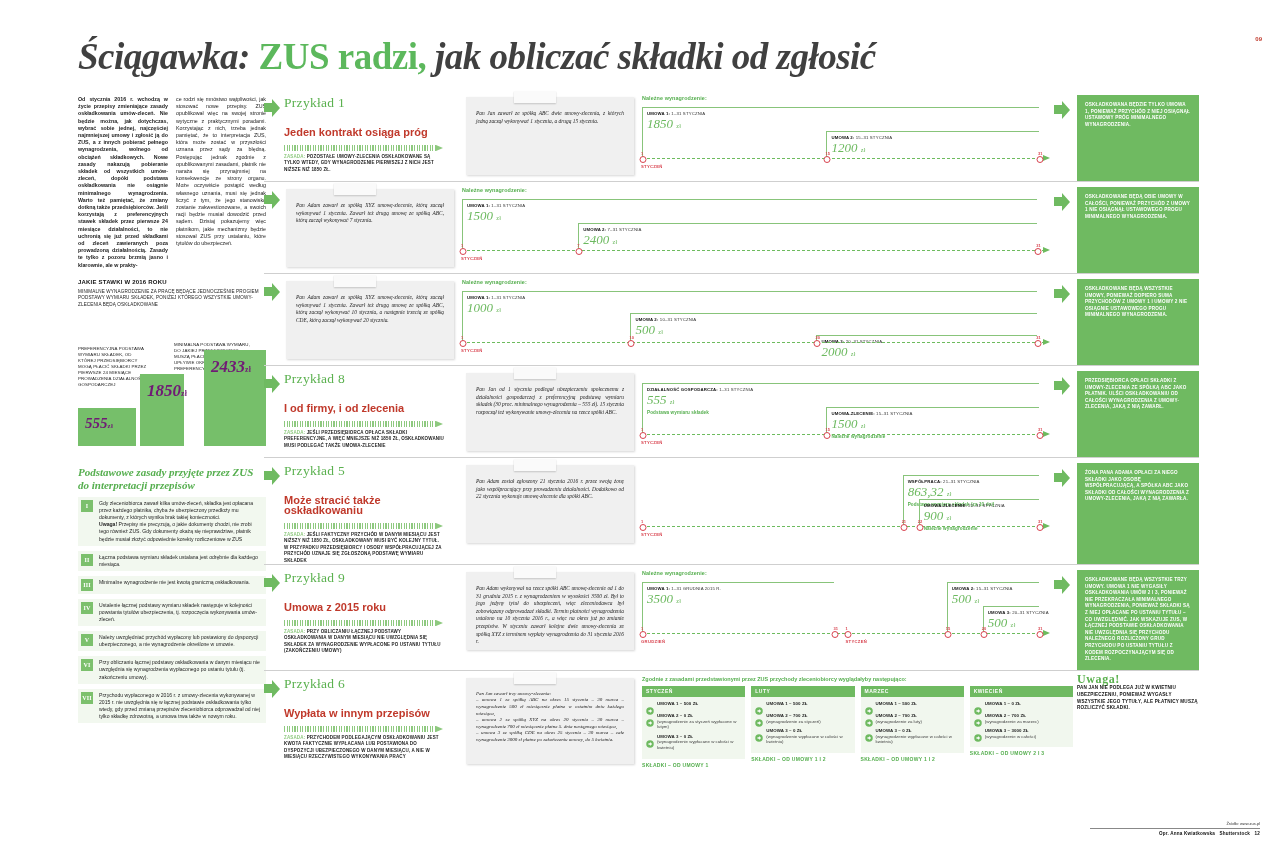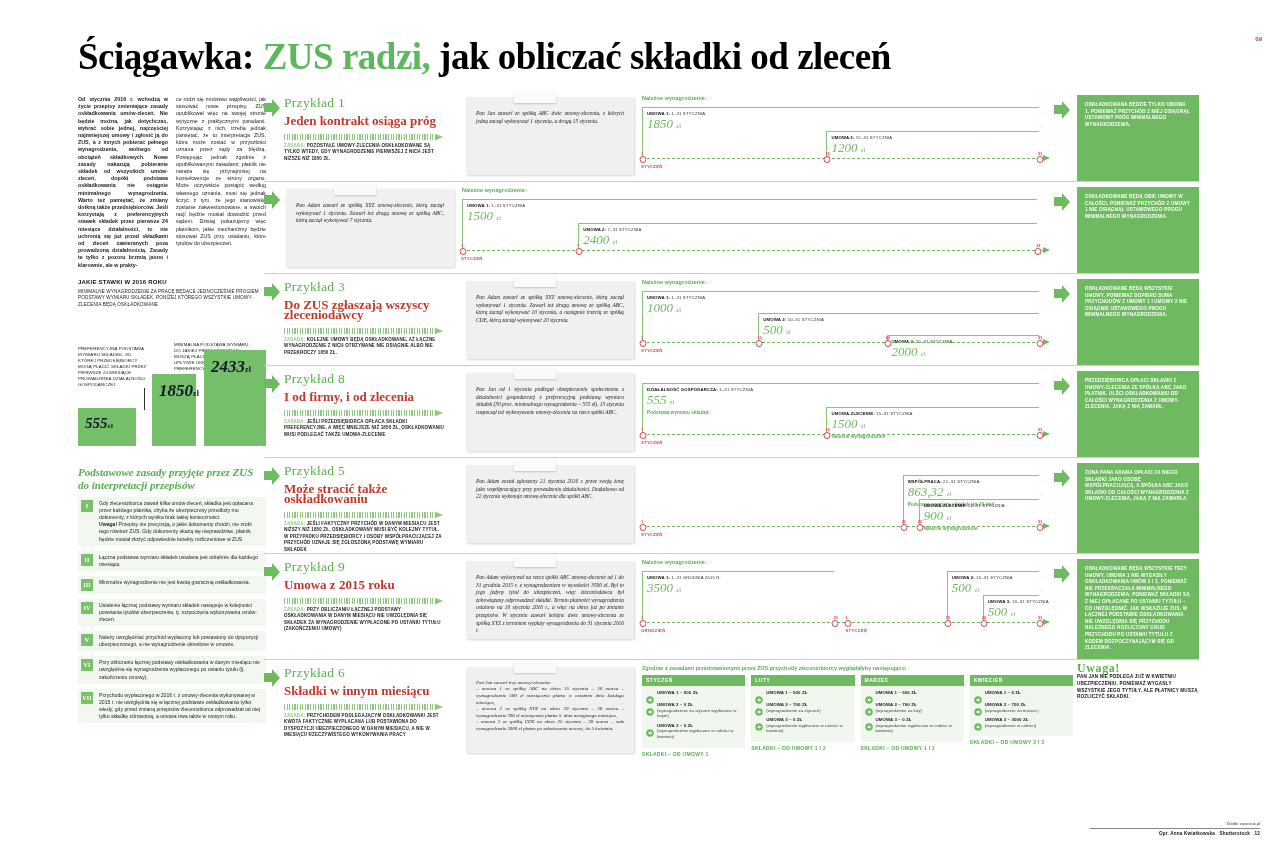--- a/index.html
+++ b/index.html
@@ -9,37 +9,37 @@
     color:#1a1a1a;overflow:hidden;position:relative;
   }
   .page{position:relative;width:1280px;height:854px;}
 
   
   .headline{
     position:absolute;left:78px;top:36px;width:1140px;height:42px;
     font-family:"Liberation Serif", serif;font-weight:bold;
     font-size:37px;line-height:42px;letter-spacing:-.5px;white-space:nowrap;
   }
-  .headline .hl-black{color:#000000;}
+  .headline .hl-black{color:#404040;font-style:italic;}
   .headline .hl-green{color:#5cb85c;}
   .corner-mark{position:absolute;right:18px;top:36px;font-size:6px;color:#c0392b;font-weight:bold;}
 
   
   .left-col{position:absolute;left:78px;top:96px;width:188px;}
   .intro{display:flex;gap:8px;}
   .intro-col{width:90px;font-size:5.3px;line-height:7.2px;text-align:justify;color:#222;}
   .intro-col b{font-weight:bold;}
 
   .stawki-title{margin-top:10px;font-size:6px;font-weight:bold;letter-spacing:.2px;text-transform:uppercase;color:#111;}
   .stawki-sub{margin-top:4px;font-size:4.6px;line-height:6.4px;letter-spacing:.15px;text-transform:uppercase;color:#222;}
 
   .chart{position:relative;height:128px;margin-top:10px;}
   .chart .bar{position:absolute;bottom:0;background:#76bf6a;}
   .chart .bar .val{
-    position:absolute;top:7px;left:7px;color:#0f172a;
+    position:absolute;top:7px;left:7px;color:#701a75;
     font-family:"Liberation Serif",serif;font-weight:bold;font-style:italic;
     white-space:nowrap;
     text-align:center;
   }
   .chart .bar .val .zl{font-size:.45em;font-style:normal;letter-spacing:.4px;}
   .chart .note{position:absolute;font-size:4.4px;line-height:6px;letter-spacing:.1px;text-transform:uppercase;color:#222;}
   .chart .leader{position:absolute;width:1px;background:#333;}
 
   .zasady-title{
     margin-top:20px;font-family:"Liberation Serif",serif;font-style:italic;
@@ -63,22 +63,22 @@
     flex:0 0 16px;width:16px;height:18px;margin-top:4px;position:relative;
   }
   .arrow-big svg{display:block;}
 
   .ex-head{flex:0 0 176px;padding-left:4px;}
   .ex-title{
     font-family:"Liberation Serif",serif;font-size:13.5px;color:#5bb14f;
     letter-spacing:.3px;line-height:15px;
   }
   .ex-sub{
-    font-family:Liberation Serif, serif;font-weight:bold;font-size:13px;
-    color:#c0392b;margin-top:6px;line-height:10px;
+    font-family:Liberation Sans, sans-serif;font-weight:bold;font-size:11px;
+    color:#c0392b;margin-top:17px;line-height:10px;
   }
   .zasada-wrap{margin-top:8px;position:relative;}
   .zasada-bar{
     height:6px;width:152px;
     background:repeating-linear-gradient(90deg,#8ec97f 0 1.2px,#ffffff 1.2px 2.6px);
     position:relative;
   }
   .zasada-bar:after{
     content:"";position:absolute;right:-7px;top:0;border-top:3px solid transparent;
     border-bottom:3px solid transparent;border-left:7px solid #8ec97f;
@@ -176,21 +176,21 @@
   .f-src{font-size:4px;color:#333;}
   .f-line{border-top:1px solid #888;width:170px;margin:2px 0 2px auto;}
   .f-by{font-size:4.6px;font-weight:bold;color:#111;letter-spacing:.2px;}
 </style>
 </head>
 <body>
 
 <div class="page">
 
   <div class="headline">
-    <span class="hl-black">Ściągawka: </span><span class="hl-green">ZUS radzi,</span><span class="hl-black"> jak obliczać składki od zleceń</span>
+    <span class="hl-black">Ściągawka: </span><span class="hl-green">ZUS radzi,</span><span class="hl-black"> jak obliczać składki od zgłosić</span>
   </div>
   <div class="corner-mark">09</div>
 
   <div class="left-col">
     <div class="intro">
       <div class="intro-col">
         <b>Od stycznia 2016 r. wchodzą w życie przepisy zmieniające zasady oskładkowania umów-zleceń. Nie będzie można, jak dotychczas, wybrać sobie jednej, najczęściej najmniejszej umowy i zgłosić ją do ZUS, a z innych pobierać pełnego wynagrodzenia, wolnego od obciążeń składkowych. Nowe zasady nakazują pobieranie składek od wszystkich umów-zleceń, dopóki podstawa oskładkowania nie osiągnie minimalnego wynagrodzenia. Warto też pamiętać, że zmiany dotkną także przedsiębiorców. Jeśli korzystają z preferencyjnych stawek składek przez pierwsze 24 miesiące działalności, to nie uchronią się już przed składkami od zleceń zawieranych poza prowadzoną działalnością. Zasady te tylko z pozoru brzmią jasno i klarownie, ale w prakty-</b>
       </div>
       <div class="intro-col">ce rodzi się mnóstwo wątpliwości, jak stosować nowe przepisy. ZUS opublikował więc na swojej stronie wytyczne z praktycznymi poradami. Korzystając z nich, trzeba jednak pamiętać, że to interpretacja ZUS, która może zostać w przyszłości uznana przez sądy za błędną. Postępując jednak zgodnie z opublikowanymi zasadami, płatnik nie naraża się przynajmniej na konsekwencje ze strony organu. Może oczywiście postąpić według własnego uznania, musi się jednak liczyć z tym, że jego stanowisko zostanie zakwestionowane, a swoich racji będzie musiał dowodzić przed sądem. Dzisiaj pokazujemy więc płatnikom, jakie mechanizmy będzie stosował ZUS przy ustalaniu, które tytułów do ubezpieczeń.</div>
     </div>
@@ -202,21 +202,21 @@
       <div class="note" style="left:0;top:28px;width:72px;">Preferencyjna podstawa wymiaru składek, od której przedsiębiorcy mogą płacić składki przez pierwsze 24 miesiące prowadzenia działalności gospodarczej</div>
       <div class="note" style="left:96px;top:24px;width:78px;">Minimalna podstawa wymiaru, do jakiej przedsiębiorcy muszą płacić składki po upływie okresu preferencyjnego</div>
       <div class="leader" style="left:66px;top:70px;height:22px;"></div>
       <div class="leader" style="left:131px;top:72px;height:14px;"></div>
 
       <div class="bar" style="left:0;width:58px;height:38px;">
         <div class="val" style="font-size:15px;">
           <span>555</span><span class="zl">zł</span>
         </div>
       </div>
-      <div class="bar" style="left:74px;width:44px;height:72px;">
+      <div class="bar" style="left:62px;width:44px;height:72px;">
         <div class="val" style="font-size:17px;">
           <span>1850</span><span class="zl">zł</span>
         </div>
       </div>
       <div class="bar" style="left:126px;width:62px;height:96px;">
         <div class="val" style="font-size:17px;">
           <span>2433</span><span class="zl">zł</span>
         </div>
       </div>
     </div>
@@ -344,28 +344,20 @@
                 <path d="M0 4 L8 4 L8 0 L16 9 L8 18 L8 13 L0 13 Z" fill="#6fba61"></path>
               </svg></div>
           </div>
           <div class="callout tall">Oskładkowane będą obie umowy w całości, ponieważ przychód z umowy 1 nie osiągnął ustawowego progu minimalnego wynagrodzenia.</div>
         </div>
         <div class="row">
           <div class="arrow-big">
             <svg width="16" height="18" viewBox="0 0 16 18">
               <path d="M0 4 L8 4 L8 0 L16 9 L8 18 L8 13 L0 13 Z" fill="#6fba61"></path>
             </svg>
-          </div>
-          <div class="ex-head">
-            <div class="ex-title">Przykład 3</div>
-            <div class="ex-sub">Do ZUS zgłaszają wszyscy zleceniodawcy</div>
-            <div class="zasada-wrap">
-              <div class="zasada-bar"></div>
-              <div class="zasada-txt"><span class="lbl">Zasada:</span> Kolejne umowy będą oskładkowane, aż łączne wynagrodzenie z nich otrzymane nie osiągnie albo nie przekroczy 1850 zł.</div>
-            </div>
           </div>
           <div class="note-card">
             <div class="note-paper"></div>
             <div class="tape"></div>
             <div class="note-txt">Pan Adam zawarł ze spółką XYZ umowę-zlecenie, którą zaczął wykonywać 1 stycznia. Zawarł też drugą umowę ze spółką ABC, którą zaczął wykonywać 10 stycznia, a następnie trzecią ze spółką CDE, którą zaczął wykonywać 20 stycznia.</div>
           </div>
           <div class="tl-zone">
             <div class="tl-label">Należne wynagrodzenie:</div>
             <div class="tl-area">
               <div class="bracket" style="left:0%;width:99%;top:0px;bottom:10px;">
@@ -570,21 +562,21 @@
       </div>
 
     <div class="row" style="padding-bottom:6px;">
       <div class="arrow-big">
         <svg width="16" height="18" viewBox="0 0 16 18">
             <path d="M0 4 L8 4 L8 0 L16 9 L8 18 L8 13 L0 13 Z" fill="#6fba61"></path>
           </svg>
       </div>
       <div class="ex-head">
         <div class="ex-title">Przykład 6</div>
-        <div class="ex-sub">Składki w innym miesiącu</div>
+        <div class="ex-sub">Wypłata w innym przepisów</div>
         <div class="zasada-wrap">
           <div class="zasada-bar"></div>
           <div class="zasada-txt">
             <span class="lbl">Zasada:</span><span> Przychodem podlegającym oskładkowaniu jest kwota faktycznie wypłacana lub postawiona do dyspozycji ubezpieczonego w danym miesiącu, a nie w miesiącu rzeczywistego wykonywania pracy</span>
           </div>
         </div>
       </div>
       <div class="note-card" style="height:86px;">
         <div class="note-paper"></div>
         <div class="tape"></div>

